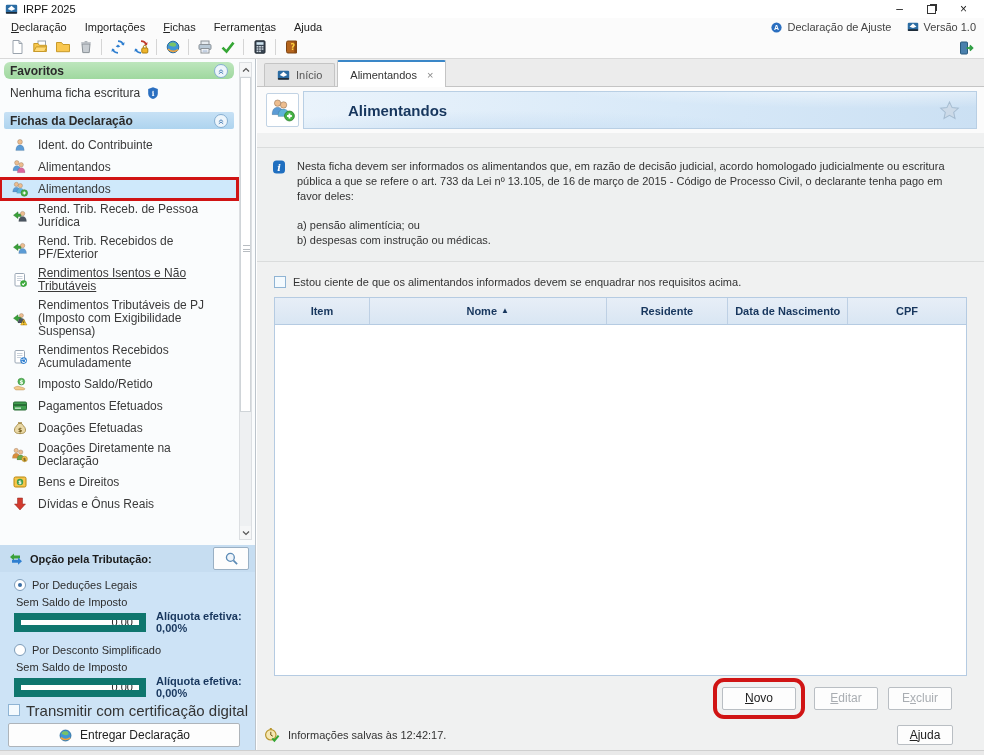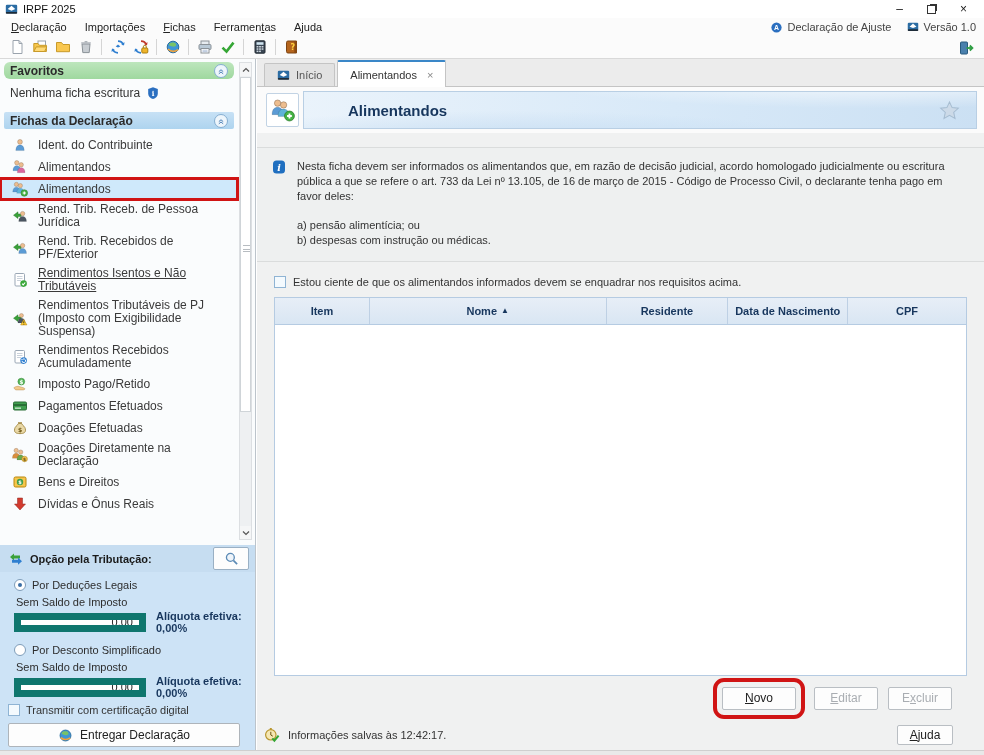--- a/index.html
+++ b/index.html
@@ -59,21 +59,21 @@
 .search-btn { width:36px; height:23px; background:#fdfdfd; border:1px solid #9ab0c4; border-radius:2px; display:flex; align-items:center; justify-content:center; }
 .trib-panel { height:124px; padding:5px 8px 0 14px; background:#cde3f6; font-size:11px; color:#2d2d2d; }
 .radio-row { display:flex; align-items:center; gap:6px; height:16px; }
 .radio { width:12px; height:12px; border-radius:50%; border:1px solid #7f9db9; background:#fff; position:relative; }
 .radio.checked:after { content:""; position:absolute; left:3px; top:3px; width:4px; height:4px; border-radius:50%; background:#3a6ea5; }
 .opt-status { padding:3px 0 2px 2px; }
 .opt-val { display:flex; align-items:center; gap:10px; }
 .val { width:132px; height:19px; border:7px solid #0f766e; background:#fff; text-align:right; padding:0 6px; font-size:11px; font-family:"Liberation Sans",sans-serif; color:#222; }
 .aliq { font-weight:bold; color:#17365d; font-size:11px; }
 .opt + .opt { margin-top:8px; }
-.transmit-row { display:flex; align-items:center; gap:6px; height:20px; margin-top:4px; padding-left:8px; background:#cde3f6; font-size:11px; }
+.transmit-row { display:flex; align-items:center; gap:6px; height:20px; margin-top:4px; padding-left:8px; background:#cde3f6; font-size:15px; }
 .cb { width:12px; height:12px; border:1px solid #8fb4d4; background:#f4fafe; flex:0 0 12px; }
 .submit-btn { display:flex; align-items:center; justify-content:center; gap:7px; width:232px; height:24px; margin:3px 8px 0 8px; background:#fdfdfd; border:1px solid #aeb4ba; border-radius:2px; font-size:12px; color:#222; font-family:"Liberation Sans",sans-serif; }
 
 
 .main { position:absolute; left:257px; top:0; right:0; bottom:0; background:#f0f1f1; display:flex; flex-direction:column; }
 .tabs { height:28px; background:#ececec; border-bottom:1px solid #c4c4c4; display:flex; align-items:flex-end; padding-left:7px; gap:2px; }
 .tab { display:flex; align-items:center; gap:6px; height:23px; padding:0 12px; background:#e2e2e2; border:1px solid #c4c4c4; border-bottom:none; font-size:11px; color:#555; border-radius:2px 2px 0 0; }
 .tab.active { height:27px; background:#fff; border-top:2px solid #3a87c8; color:#333; margin-bottom:-1px; }
 .tab .close { margin-left:4px; color:#888; font-size:11px; }
 .banner-strip { height:46px; background:#fbfbfb; display:flex; align-items:center; padding:0 7px 0 9px; gap:4px; }
@@ -392,21 +392,21 @@
               <span class="lbl">Rendimentos Recebidos Acumuladamente</span>
             </div>
             <div class="side-item">
               <span class="ic">
                 <svg width="16" height="16" viewBox="0 0 16 16" xmlns="http://www.w3.org/2000/svg">
                   <circle cx="9.3" cy="5.6" r="3.4" fill="#58b85c" stroke="#2c7e2c" stroke-width="0.5"></circle>
                   <text x="9.3" y="7.8" font-size="5.5" text-anchor="middle" fill="#fff" font-weight="bold" font-family="DejaVu Sans">$</text>
                   <path d="M1.8 11.8c2-1.6 4-1.9 6-1.1l4.2 1.3c1.5.5.9 2-1 1.9H3.6z" fill="#f3c98b" stroke="#b68a4e" stroke-width="0.5"></path>
                 </svg>
               </span>
-              <span class="lbl">Imposto Pago/Retido</span>
+              <span class="lbl">Imposto Saldo/Retido</span>
             </div>
             <div class="side-item">
               <span class="ic">
                 <svg width="16" height="16" viewBox="0 0 16 16" xmlns="http://www.w3.org/2000/svg">
                   <rect x="1.5" y="4" width="13" height="8" rx="1.2" fill="#3f9e4f" stroke="#2a6e37"></rect>
                   <rect x="1.5" y="6" width="13" height="2" fill="#2a6e37"></rect>
                   <rect x="3" y="9.5" width="6" height="1.3" fill="#cfe9d4"></rect>
                 </svg>
               </span>
               <span class="lbl">Pagamentos Efetuados</span>

